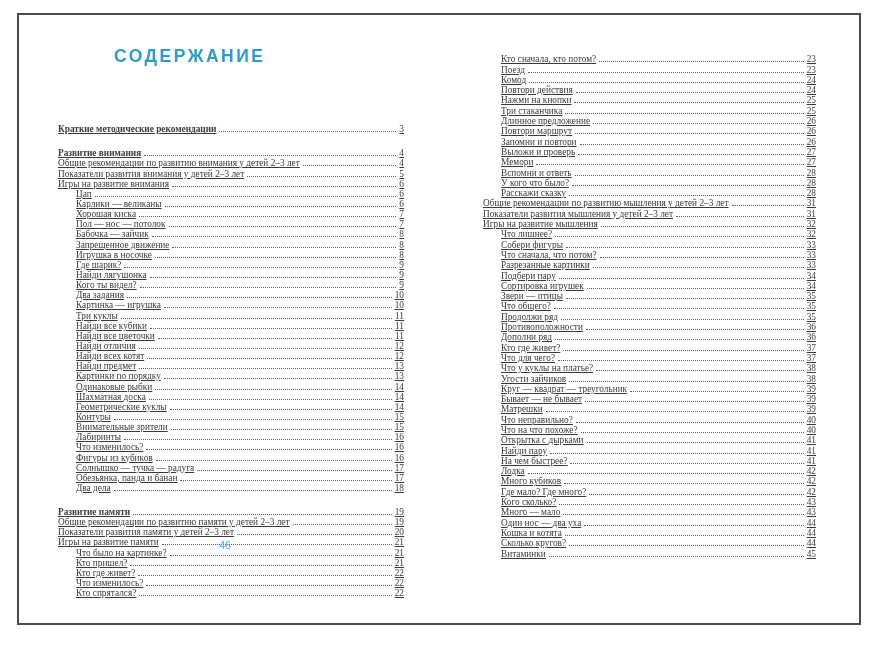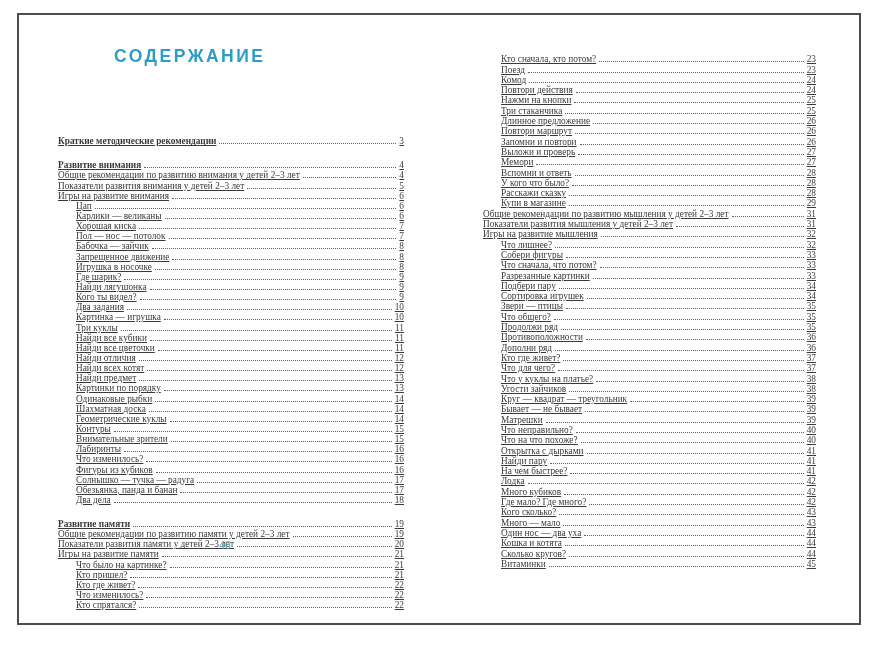--- a/index.html
+++ b/index.html
@@ -40,21 +40,21 @@
   .toc--left  { left: 58px;  top: 120px; width: 346px; }
   .toc--right { left: 483px; top: 54px;  width: 333px; }
   .toc-row {
     display: flex;
     align-items: flex-end;
     height: 10.15px;
     white-space: nowrap;
   }
   .toc--right .toc-row { height: 10.3px; }
   .toc-row.section { font-weight: 700; margin-top: 14px; }
-  .toc-row.section:first-child { margin-top: 16px; }
+  .toc-row.section:first-child { margin-top: 4px; }
   .toc-row.game .toc-label { padding-left: 18px; }
   .toc-label { flex: 0 0 auto; }
   .toc-dots {
     flex: 1 1 auto;
     min-width: 8px;
     border-bottom: 1px dotted #606060;
     margin: 0 3px 2px 3px;
     font-weight: 400;
   }
   .toc-page { flex: 0 0 auto; font-weight: 400; }
@@ -363,25 +363,20 @@
       <div class="toc-row game">
         <span class="toc-label">У кого что было?</span>
         <span class="toc-dots"></span>
         <span class="toc-page">28</span>
       </div>
       <div class="toc-row game">
         <span class="toc-label">Расскажи сказку</span>
         <span class="toc-dots"></span>
         <span class="toc-page">28</span>
       </div>
-      <div class="toc-row game">
-        <span class="toc-label">Купи в магазине</span>
-        <span class="toc-dots"></span>
-        <span class="toc-page">29</span>
-      </div>
       <div class="toc-row sub">
         <span class="toc-label">Общие рекомендации по развитию мышления у детей 2–3 лет</span>
         <span class="toc-dots"></span>
         <span class="toc-page">31</span>
       </div>
       <div class="toc-row sub">
         <span class="toc-label">Показатели развития мышления у детей 2–3 лет</span>
         <span class="toc-dots"></span>
         <span class="toc-page">31</span>
       </div>

